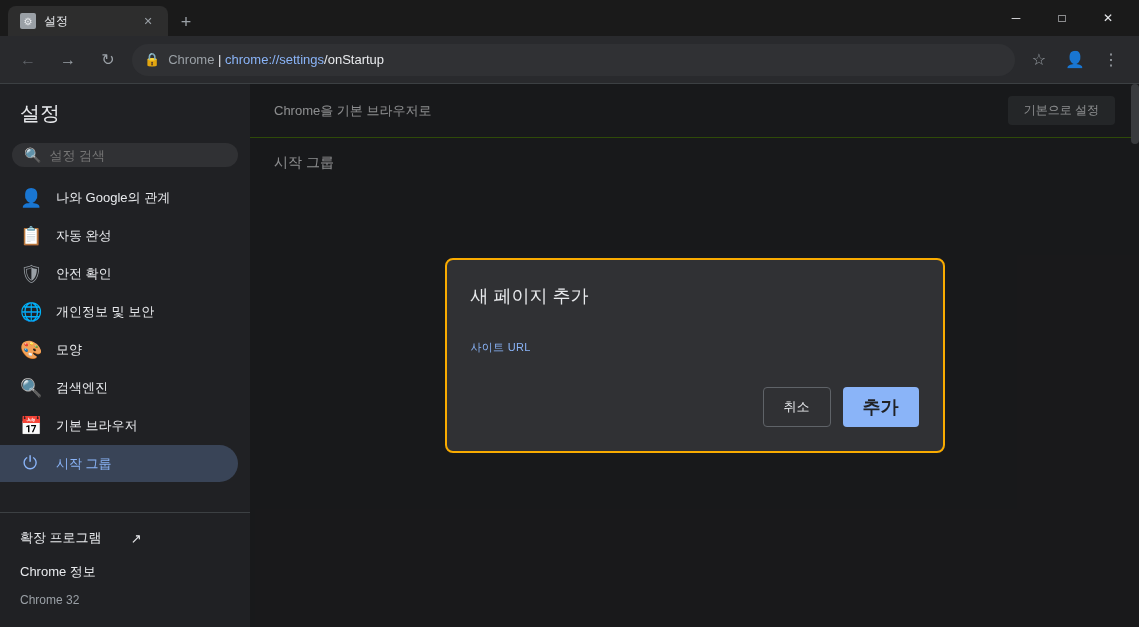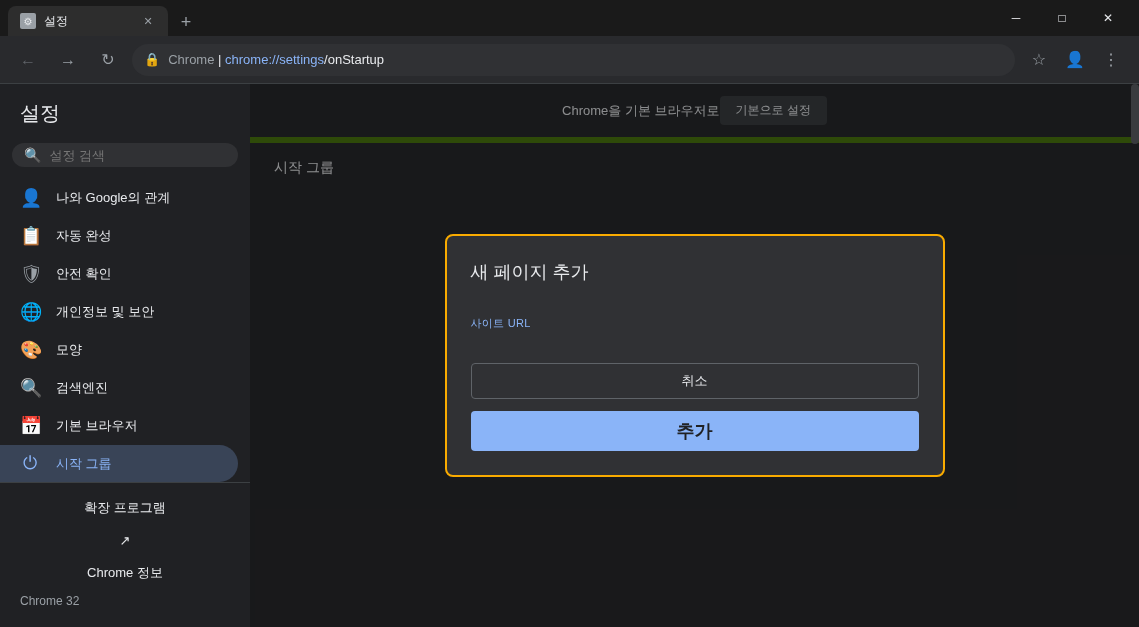--- a/index.html
+++ b/index.html
@@ -195,25 +195,24 @@
     }
     .sidebar-bottom {
       margin-top: auto;
       border-top: 1px solid #3c4043;
       padding-top: 8px;
     }
     .sidebar-bottom-item {
       display: flex;
       align-items: center;
       padding: 8px 20px;
-      gap: 16px;
-      cursor: pointer;
-      color: #e8eaed;
-      font-size: 13px;
-      flex-direction: column;
+      gap: 29px;
+      cursor: pointer;
+      color: #e8eaed;
+      font-size: 13px;
     }
     .chrome-version {
       padding: 4px 20px;
       font-size: 12px;
       color: #9aa0a6;
     }
 
     
     .main-content {
       flex: 1;
@@ -229,23 +228,23 @@
     }
     .scrollbar-thumb {
       width: 8px;
       height: 60px;
       background: #5f6368;
       border-radius: 4px;
     }
     .default-browser-row {
       display: flex;
       align-items: center;
-      justify-content: center;
+      justify-content: space-between;
       padding: 12px 24px;
-      border-bottom: 6px solid #4d7c0f;
+      border-bottom: 1px solid #4d7c0f;
     }
     .default-browser-label {
       font-size: 13px;
       color: #e8eaed;
     }
     .default-btn {
       background: #3c4043;
       color: #e8eaed;
       border: none;
       border-radius: 4px;
@@ -298,21 +297,20 @@
       font-size: 14px;
       padding: 8px 4px;
       outline: none;
       font-family: inherit;
     }
     .dialog-actions {
       display: flex;
       justify-content: flex-end;
       gap: 12px;
       margin-top: 32px;
-      flex-direction: column;
     }
     .btn-cancel {
       background: transparent;
       border: 1px solid #5f6368;
       border-radius: 4px;
       color: #e8eaed;
       padding: 8px 20px;
       font-size: 13px;
       cursor: pointer;
     }

